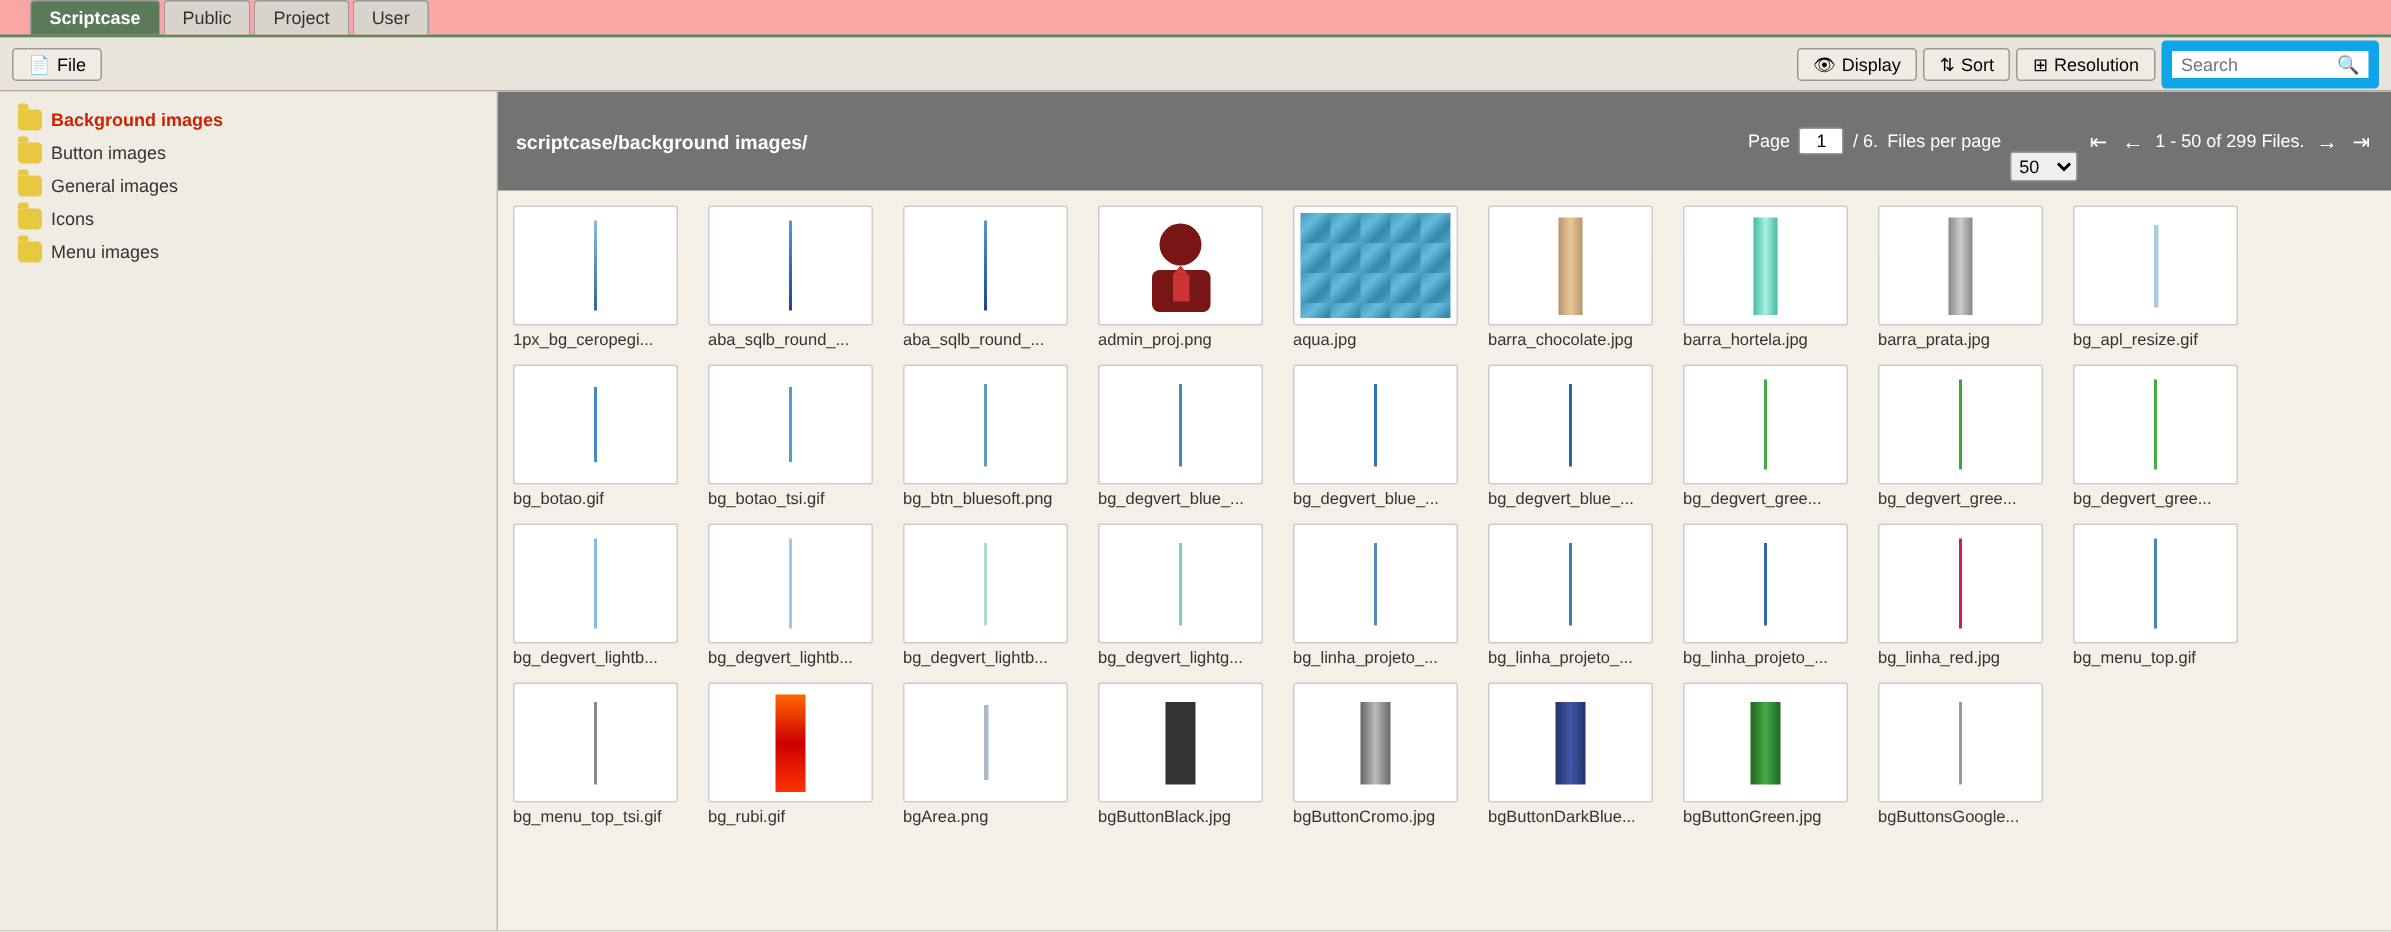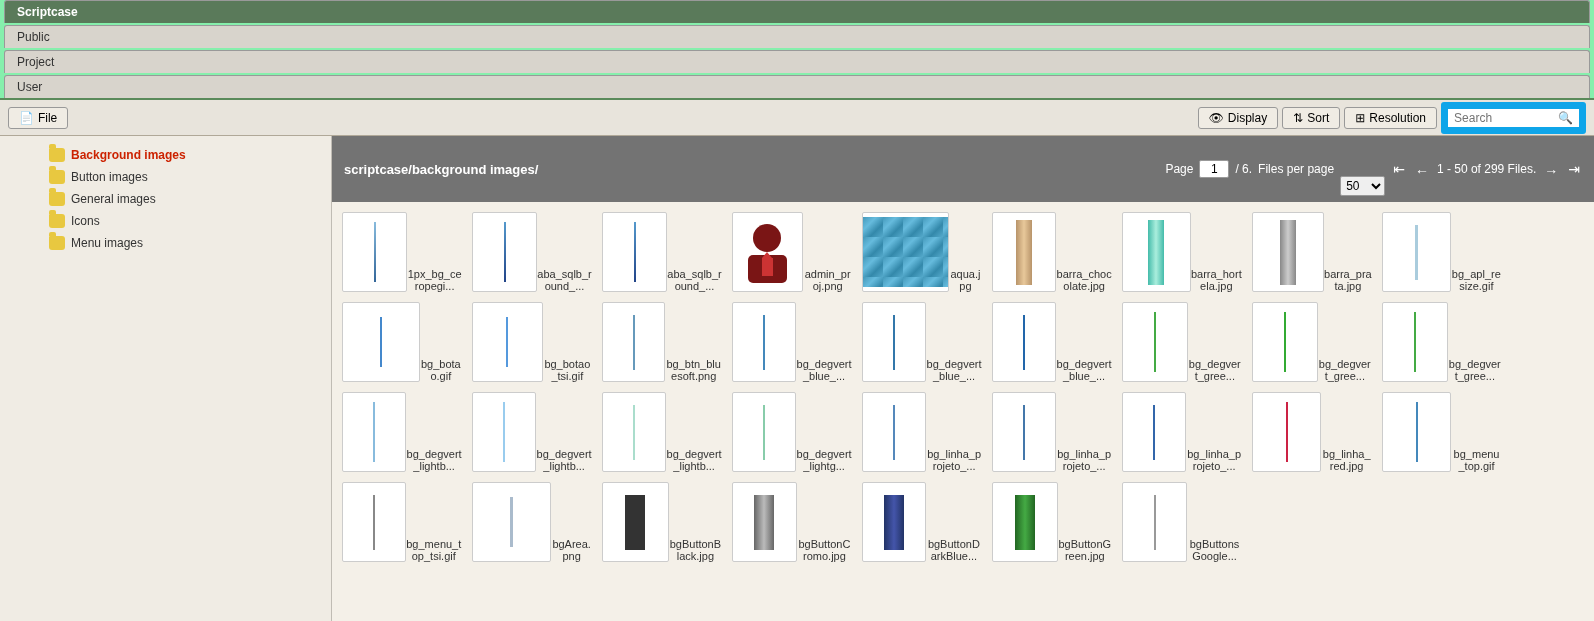--- a/index.html
+++ b/index.html
@@ -10,25 +10,24 @@
       display: flex;
       align-items: center;
       background: #e8e4dc;
       border-bottom: 1px solid #b0a898;
       padding: 4px 8px;
       gap: 4px;
       height: 36px;
     }
     .tab-bar {
       display: flex;
-      background: #86efac;
+      background: #fca5a5;
       border-bottom: 2px solid #5a8a5a;
-      padding: 0 4px;
+      padding: 0 20px;
       gap: 2px;
-      flex-direction: column;
     }
     .tab {
       padding: 4px 12px;
       cursor: pointer;
       border: 1px solid #999;
       border-bottom: none;
       border-radius: 3px 3px 0 0;
       font-size: 12px;
       background: #d8d4cc;
       color: #333;
@@ -90,21 +89,20 @@
       margin-bottom: 4px;
     }
     .sidebar-item {
       display: flex;
       align-items: center;
       padding: 4px 12px;
       cursor: pointer;
       gap: 6px;
       font-size: 12px;
       color: #333;
-      margin-left: 37px;
     }
     .sidebar-item.active { color: #cc2200; font-weight: bold; }
     .folder-icon {
       width: 16px;
       height: 14px;
       background: #e8c840;
       border-radius: 1px 3px 3px 3px;
       position: relative;
       flex-shrink: 0;
     }
@@ -170,22 +168,22 @@
 
     
     .image-grid {
       display: flex;
       flex-wrap: wrap;
       padding: 10px;
       gap: 10px;
     }
     .image-item {
       display: flex;
-      flex-direction: row;
-      align-items: flex-end;
+      flex-direction: column;
+      align-items: flex-start;
       width: 120px;
       cursor: pointer;
     }
     .image-thumb {
       width: 110px;
       height: 80px;
       border: 1px solid #ccc;
       background: white;
       display: flex;
       align-items: center;
@@ -478,20 +476,26 @@
         <div class="image-name">bg_menu_top.gif</div>
       </div>
       <div class="image-item">
         <div class="image-thumb">
           <div style="width:2px;height:55px;background:#888;"></div>
         </div>
         <div class="image-name">bg_menu_top_tsi.gif</div>
       </div>
       <div class="image-item">
         <div class="image-thumb">
+          <div class="thumb-rubi"></div>
+        </div>
+        <div class="image-name">bg_rubi.gif</div>
+      </div>
+      <div class="image-item">
+        <div class="image-thumb">
           <div style="width:3px;height:50px;background:#aabbcc;"></div>
         </div>
         <div class="image-name">bgArea.png</div>
       </div>
       <div class="image-item">
         <div class="image-thumb">
           <div class="thumb-black-rect"></div>
         </div>
         <div class="image-name">bgButtonBlack.jpg</div>
       </div>

